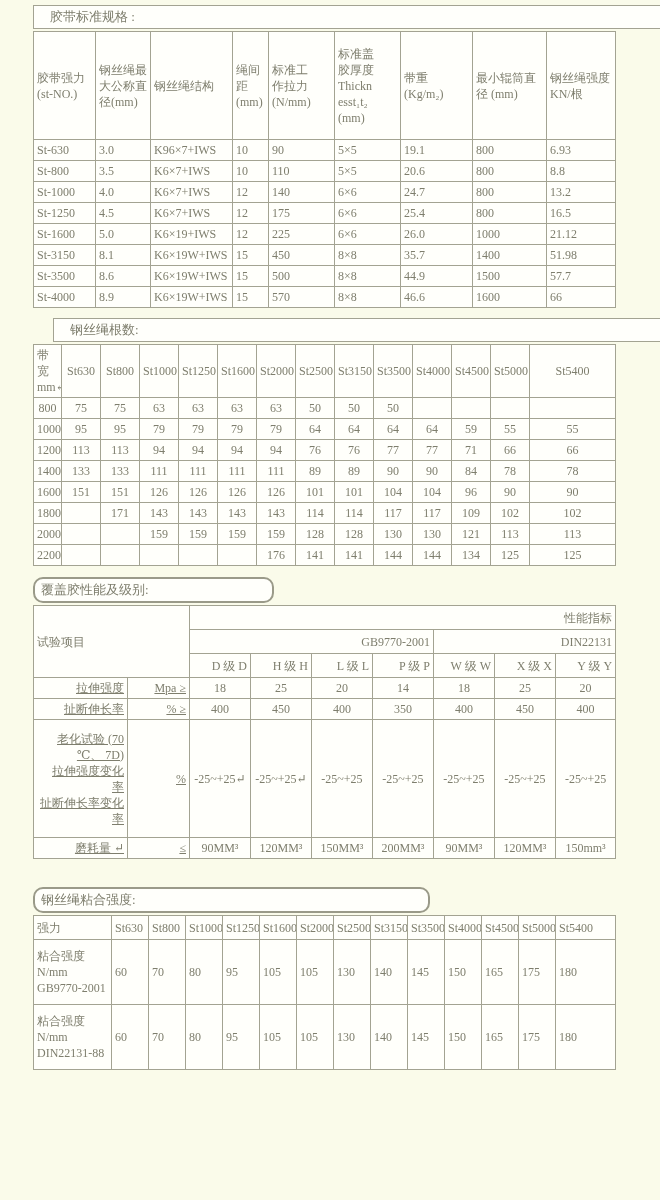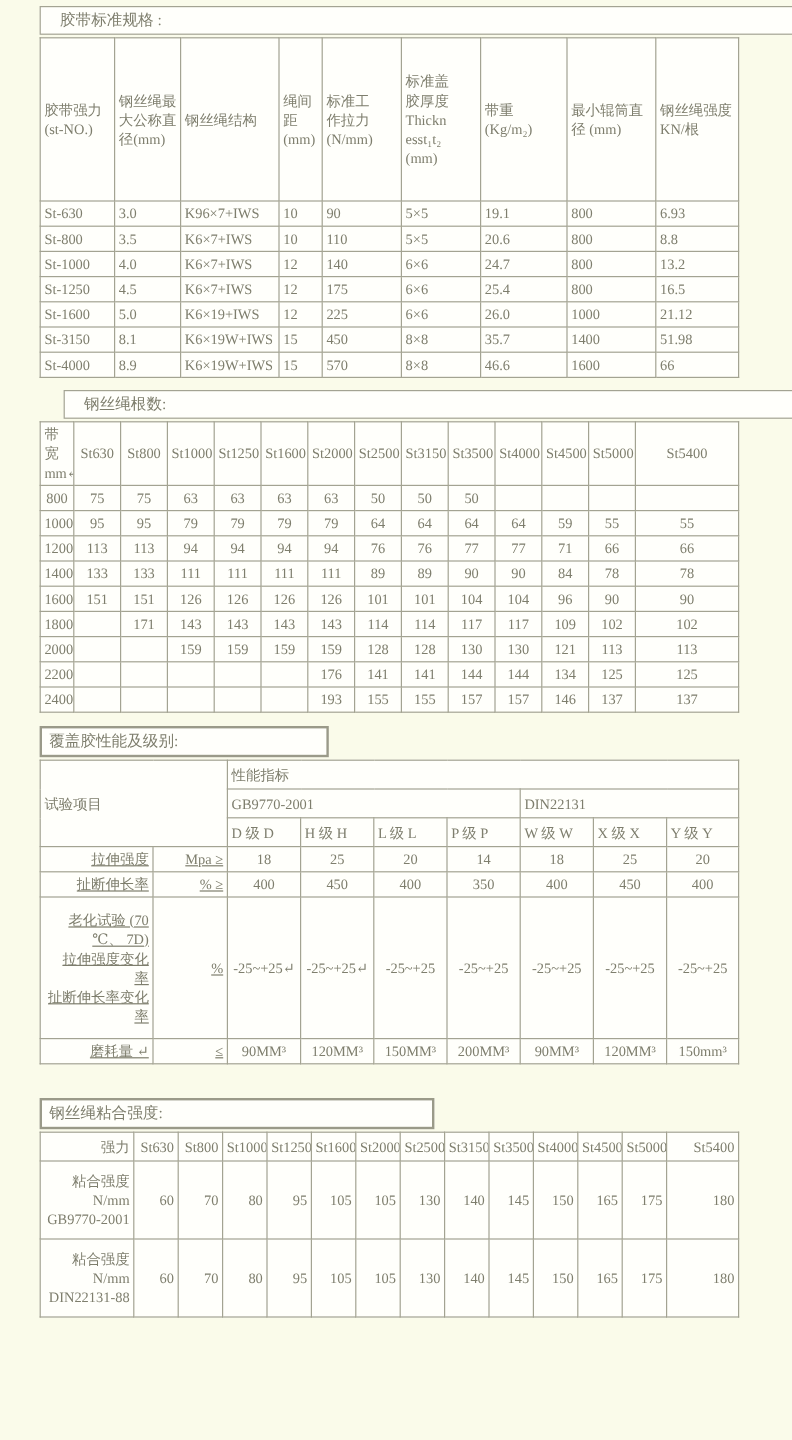--- a/index.html
+++ b/index.html
@@ -11,24 +11,24 @@
   }
   body { min-height: 1200px; padding: 5px 45px 20px 33px; }
   .title-box {
     background: #FFFFFB;
     border: 1px solid #A3A392;
     padding: 3px 6px;
     font-size: 13px;
     line-height: 16px;
     white-space: pre-line;
   }
-  .title-box.thick { border-width: 2px; border-color: #9A9A89; }
+  .title-box.thick { border-width: 2px; border-color: #9A9A89; border-radius: 10px; }
   .w-full  { width: 654px; padding-left: 16px; }
   .w-cover { width: 241px; }
-  .w-adh   { width: 329px; }
+  .w-adh   { width: 397px; }
   .gap10 { margin-top: 10px; margin-left: 20px; }
   .gap11 { margin-top: 11px; }
   .gap28 { margin-top: 28px; }
   table {
     width: 582px;
     border-collapse: collapse;
     table-layout: fixed;
     margin-top: 2px;
     background: #FFFFFB;
     border: 1px solid #A3A392;
@@ -38,36 +38,36 @@
     font-size: 12px;
     font-weight: normal;
     line-height: 16px;
     padding: 2px 3px;
     vertical-align: middle;
     white-space: pre-line;
     overflow: hidden;
     text-align: left;
   }
   
-  .t1 thead th { height: 136px; }
+  .t1 thead th { height: 108px; }
   .t1 tbody td { height: 21px; }
   
   .t2 td, .t2 th { text-align: center; }
   .t2 thead th { height: 52px; margin-top: 23px; }
   .t2 thead th:first-child { text-align: left; vertical-align: middle; }
   .t2 tbody td { height: 21px; }
   
   .t3 thead tr { height: 24px; }
-  .t3 thead th { text-align: left; }
+  .t3 thead th { text-align: right; }
   .t3 thead th.left { text-align: left; }
   .t3 tbody td { text-align: center; height: 21px; }
   .t3 tbody td:nth-child(1), .t3 tbody td:nth-child(2) { text-align: right; text-decoration: underline; }
   .t3 tbody tr:nth-child(3) td { height: 118px; }
   
-  .t4 td, .t4 th { text-align: right; }
+  .t4 td, .t4 th { text-align: left; }
   .t4 thead th { height: 24px; }
   .t4 tbody td { height: 65px; }
 </style>
 </head>
 <body>
 
 <div class="page">
 
   <div class="title-box w-full">胶带标准规格 :</div>
   <table class="t1">
@@ -168,20 +168,31 @@
           <td>8.1</td>
           <td>K6×19W+IWS</td>
           <td>15</td>
           <td>450</td>
           <td>8×8</td>
           <td>35.7</td>
           <td>1400</td>
           <td>51.98</td>
         </tr>
         <tr>
+          <td>St-3500</td>
+          <td>8.6</td>
+          <td>K6×19W+IWS</td>
+          <td>15</td>
+          <td>500</td>
+          <td>8×8</td>
+          <td>44.9</td>
+          <td>1500</td>
+          <td>57.7</td>
+        </tr>
+        <tr>
           <td>St-4000</td>
           <td>8.9</td>
           <td>K6×19W+IWS</td>
           <td>15</td>
           <td>570</td>
           <td>8×8</td>
           <td>46.6</td>
           <td>1600</td>
           <td>66</td>
         </tr>
@@ -346,36 +357,20 @@
           <td></td>
           <td></td>
           <td>176</td>
           <td>141</td>
           <td>141</td>
           <td>144</td>
           <td>144</td>
           <td>134</td>
           <td>125</td>
           <td>125</td>
-        </tr>
-        <tr>
-          <td>2400</td>
-          <td></td>
-          <td></td>
-          <td></td>
-          <td></td>
-          <td></td>
-          <td>193</td>
-          <td>155</td>
-          <td>155</td>
-          <td>157</td>
-          <td>157</td>
-          <td>146</td>
-          <td>137</td>
-          <td>137</td>
         </tr>
       </tbody>
   </table>
 
   <div class="title-box w-cover gap11 thick">覆盖胶性能及级别:</div>
   <table class="t3">
     <colgroup>
       <col style="width:94px">
         <col style="width:62px">
       <col style="width:61px">

